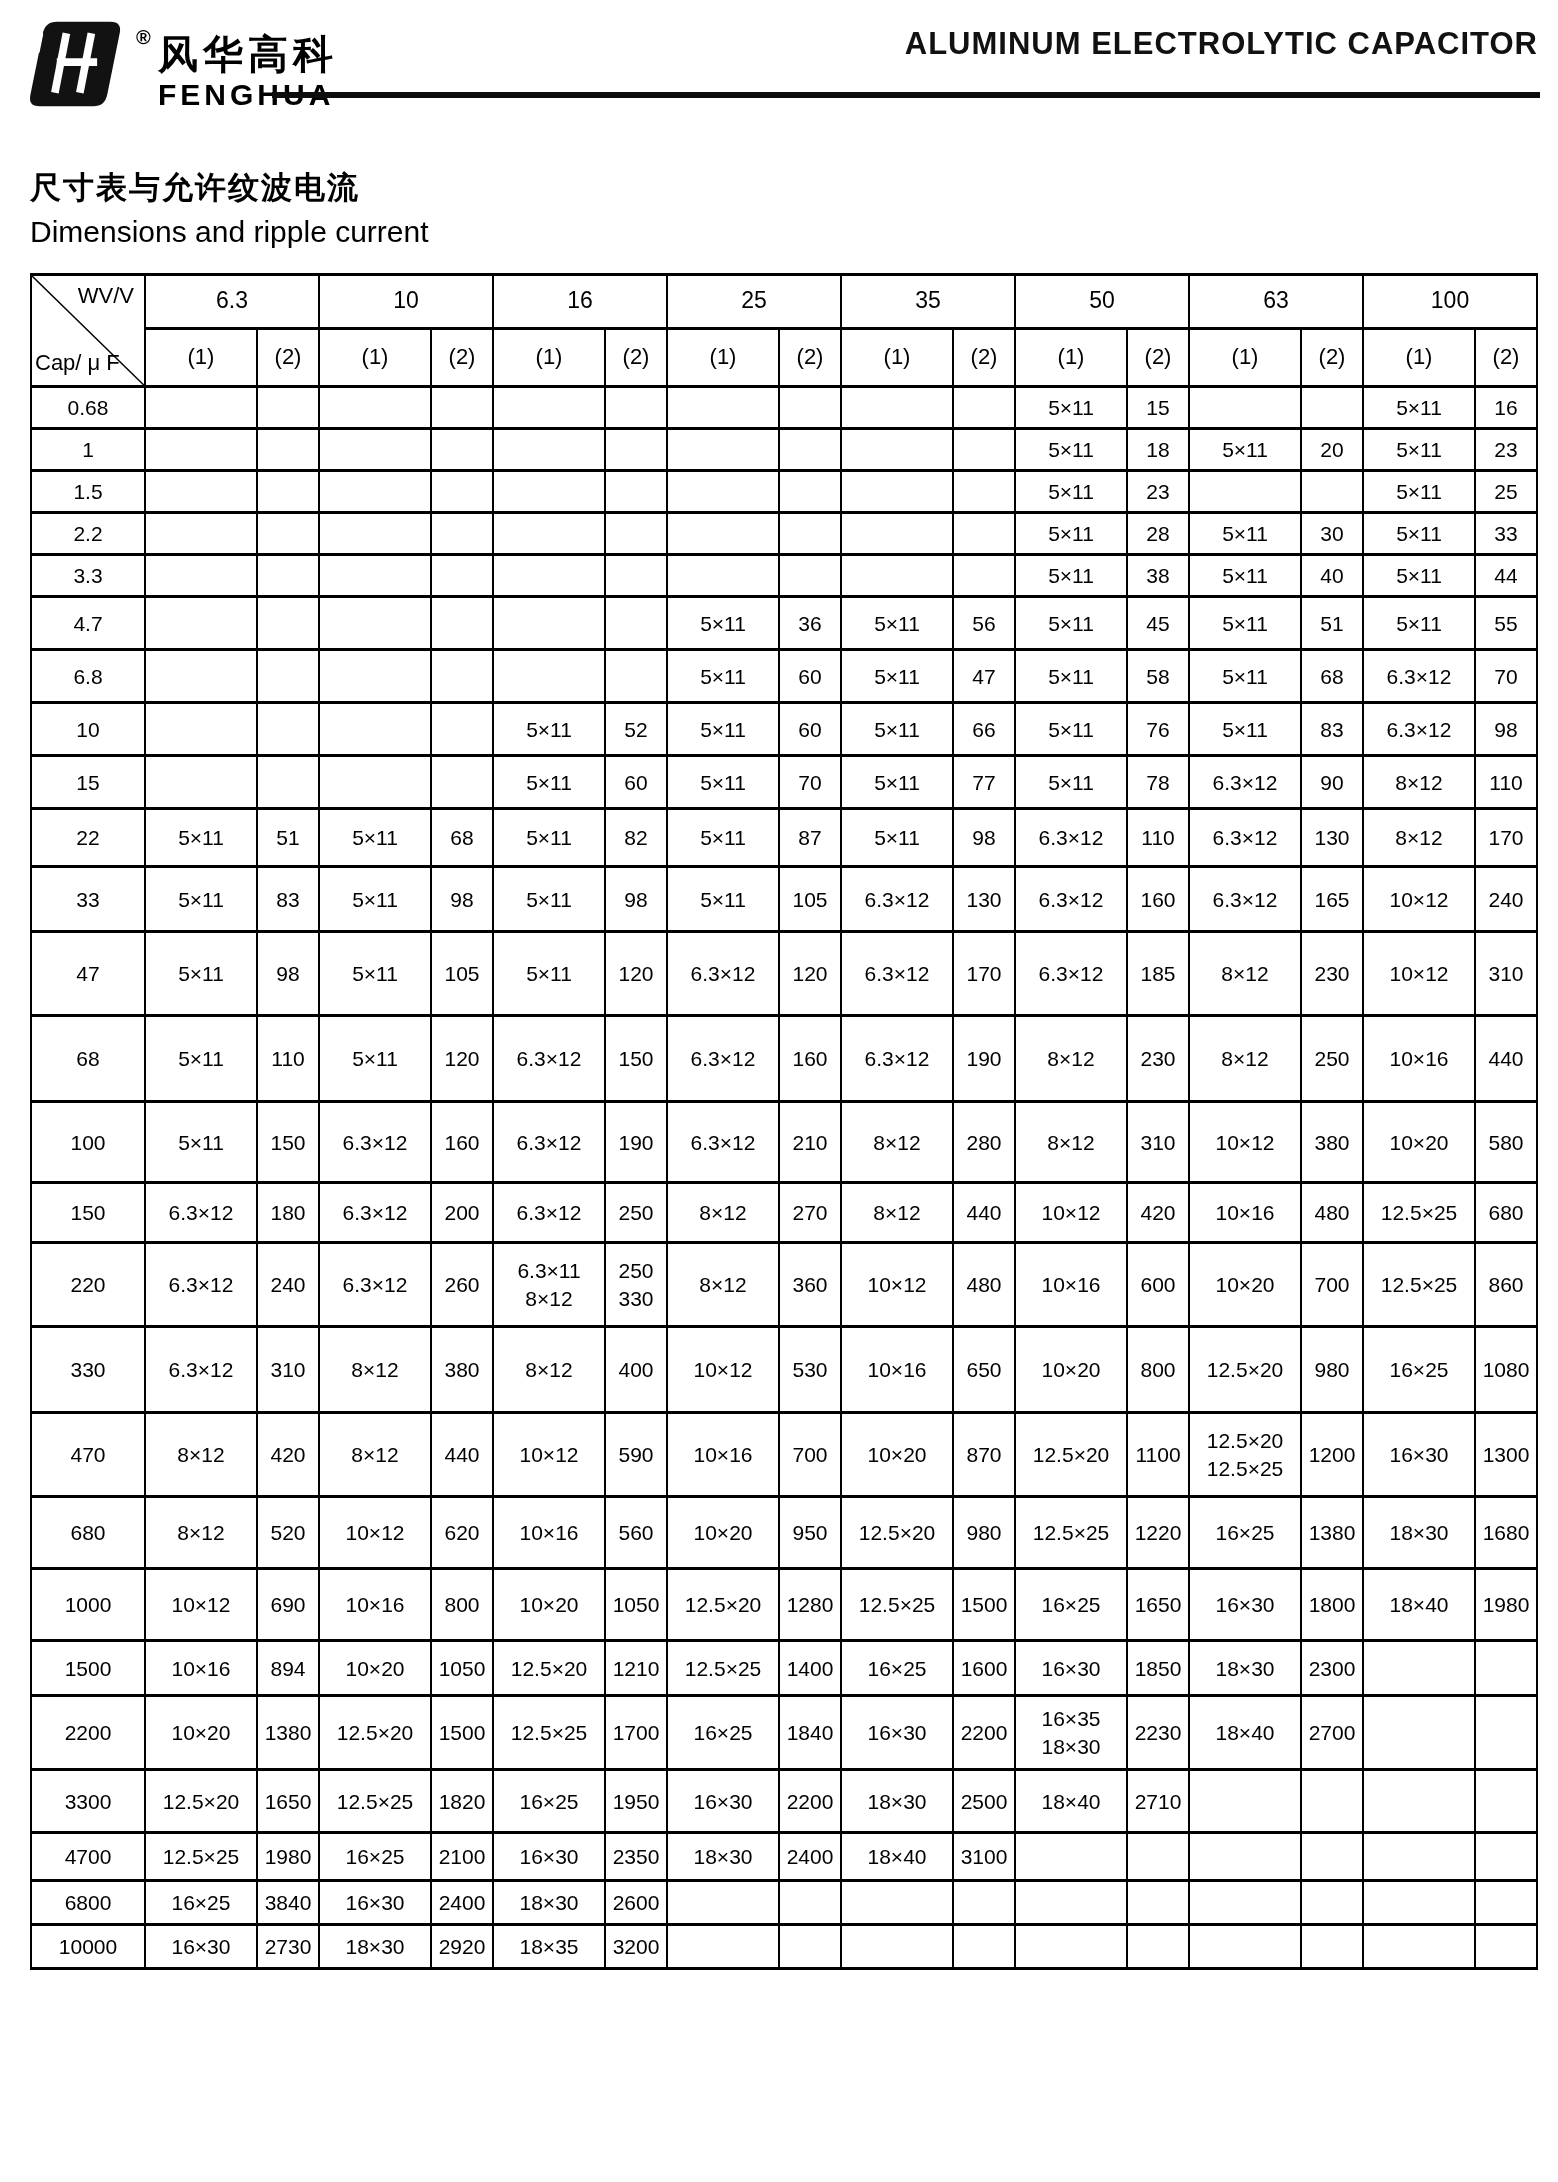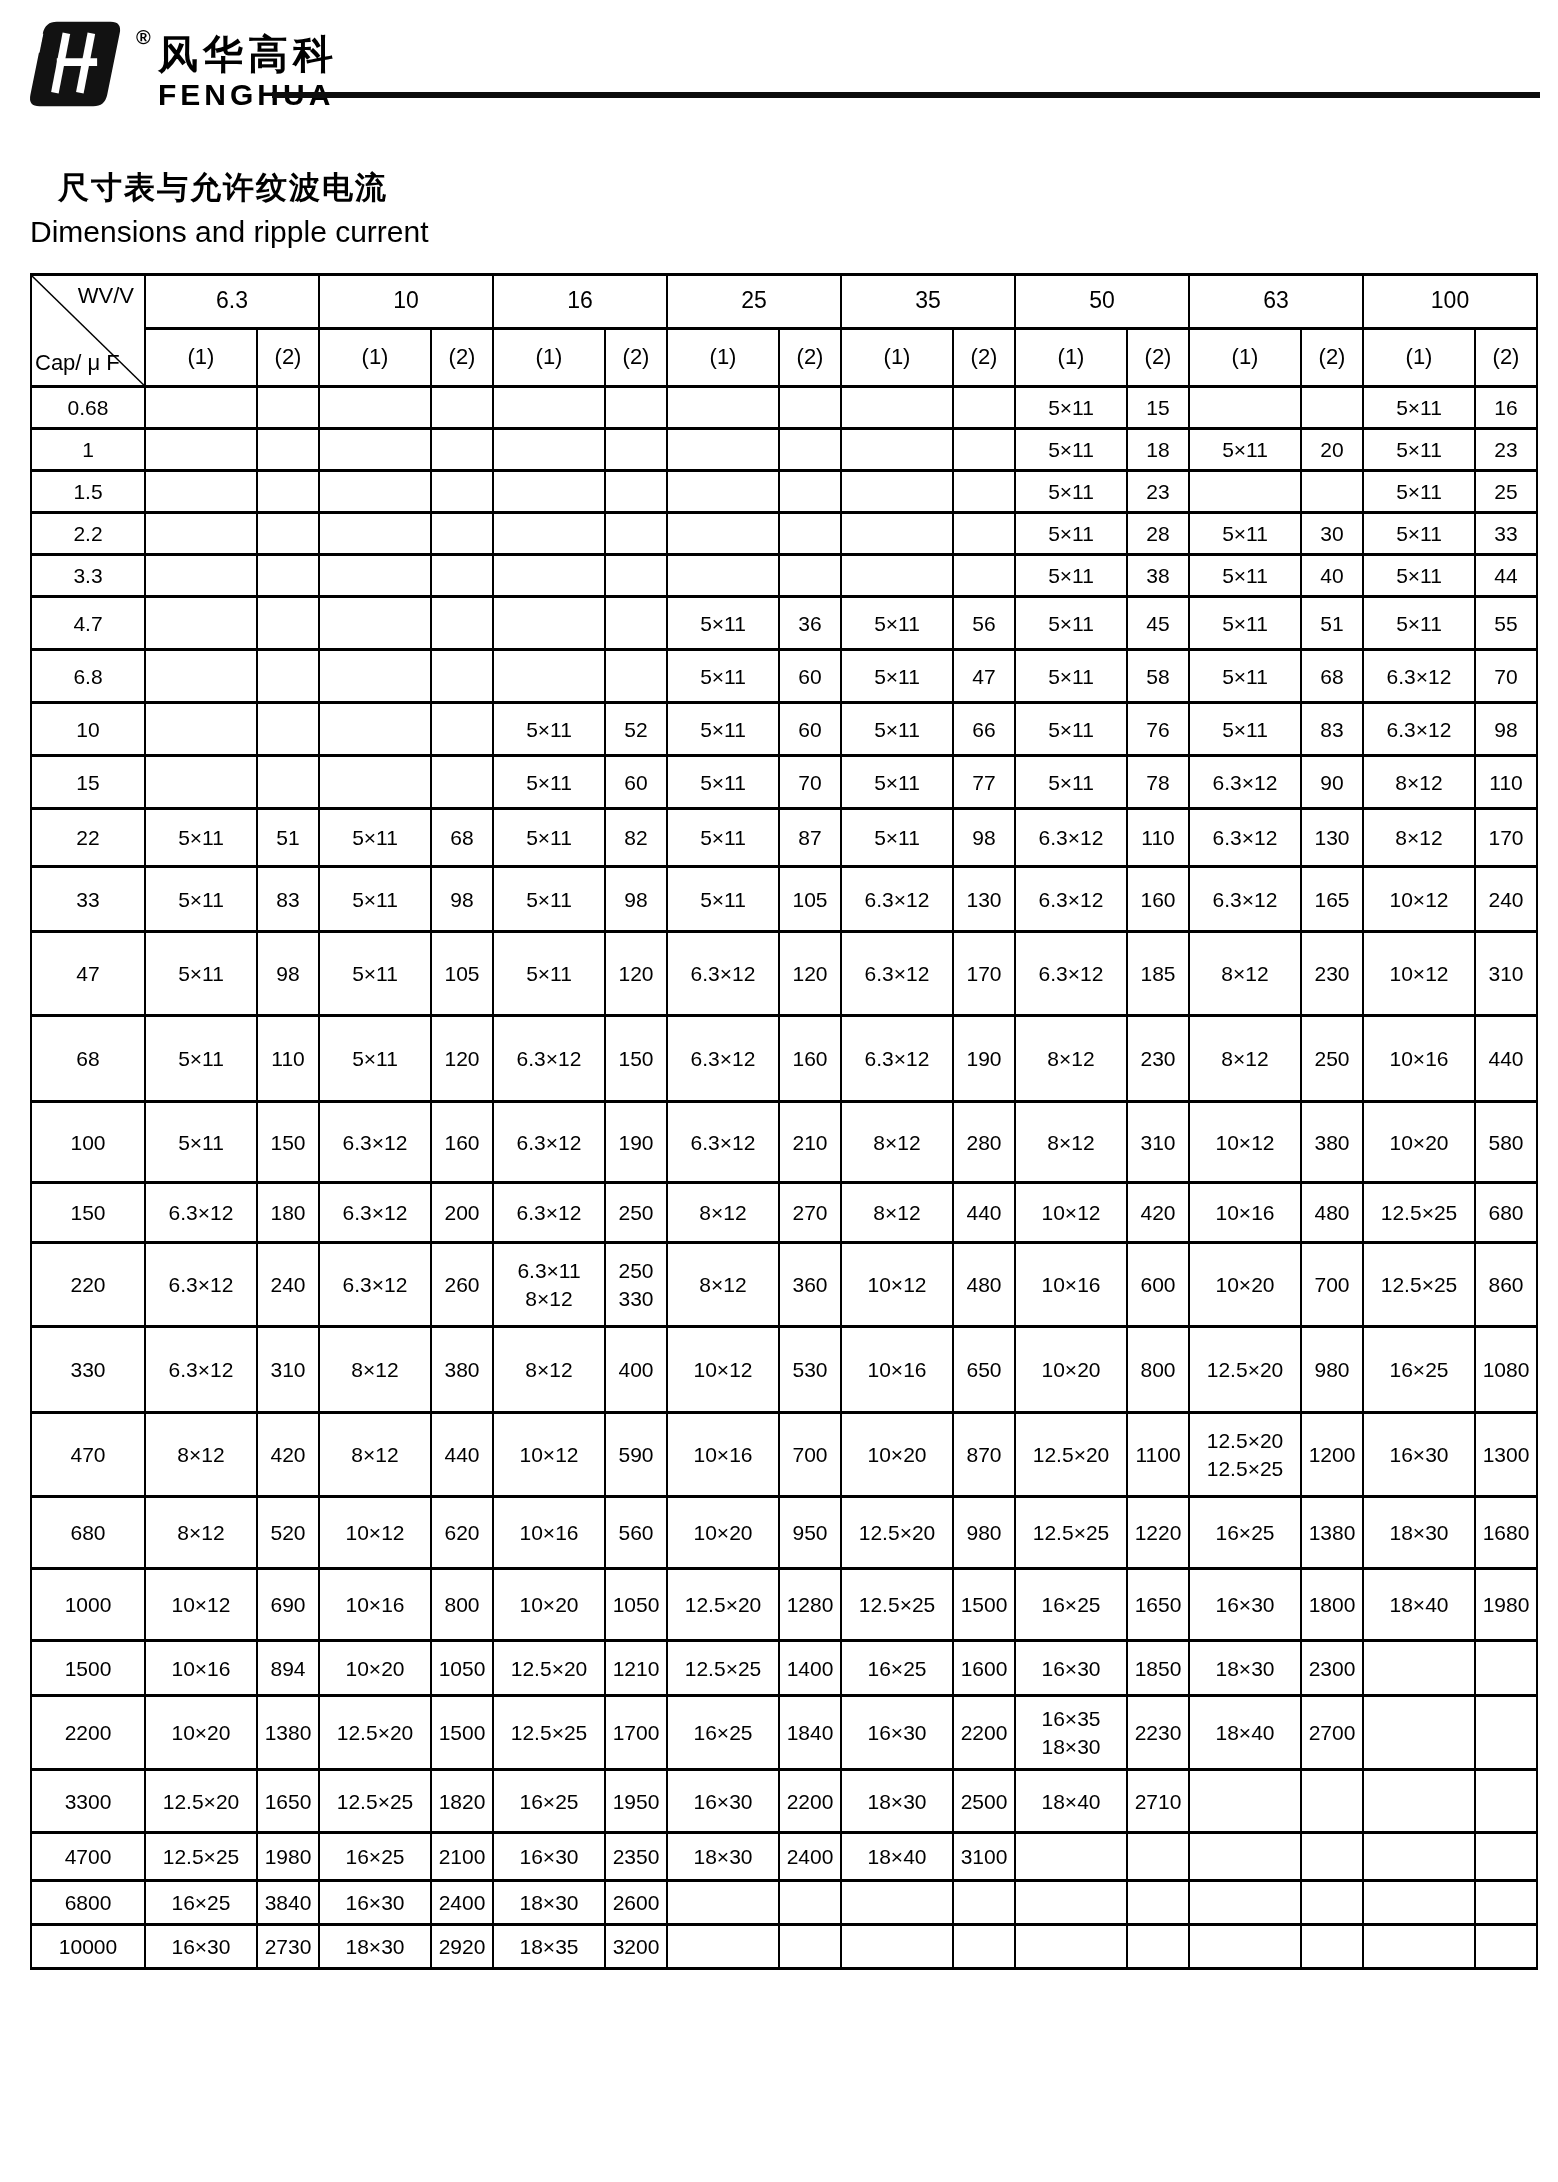--- a/index.html
+++ b/index.html
@@ -20,21 +20,21 @@
   .brand-cn{font-size:40px;font-weight:bold;letter-spacing:5px;}
   .brand-en{font-size:30px;font-weight:bold;letter-spacing:4px;margin-top:6px;}
   .doc-title{
     position:absolute;right:20px;top:26px;
     font-size:31px;font-weight:bold;letter-spacing:1px;color:#111;
   }
   .head-rule{position:absolute;left:272px;top:92px;width:1268px;height:6px;background:#0d0d0d;}
 
   
   .sec{position:absolute;left:30px;top:172px;line-height:1;}
-  .sec-cn{font-size:31px;font-weight:bold;letter-spacing:2px;margin-left:28px;}
+  .sec-cn{font-size:31px;font-weight:bold;letter-spacing:2px;}
   .sec-en{font-size:30px;margin-top:14px;}
 
   
   .tbl-wrap{position:absolute;left:30px;top:273px;}
   table{
     border-collapse:collapse;table-layout:fixed;
     width:1504px;
     border:2px solid #701a75;
   }
   th,td{
@@ -79,20 +79,21 @@
         <path d="M14,14 l-4,20" stroke="#ffffff" stroke-width="4" fill="none"></path>
       </svg>
       <span class="reg-mark">®</span>
     </div>
     <div class="brand-text">
       <div class="brand-cn">风华高科</div>
       <div class="brand-en">FENGHUA</div>
     </div>
   </div>
 
+  <div class="doc-title">ALUMINUM ELECTROLYTIC CAPACITOR</div>
   <div class="head-rule"></div>
 
   <div class="sec">
     <div class="sec-cn">尺寸表与允许纹波电流</div>
     <div class="sec-en">Dimensions and ripple current</div>
   </div>
 
   <div class="tbl-wrap">
     <table>
       <colgroup>

